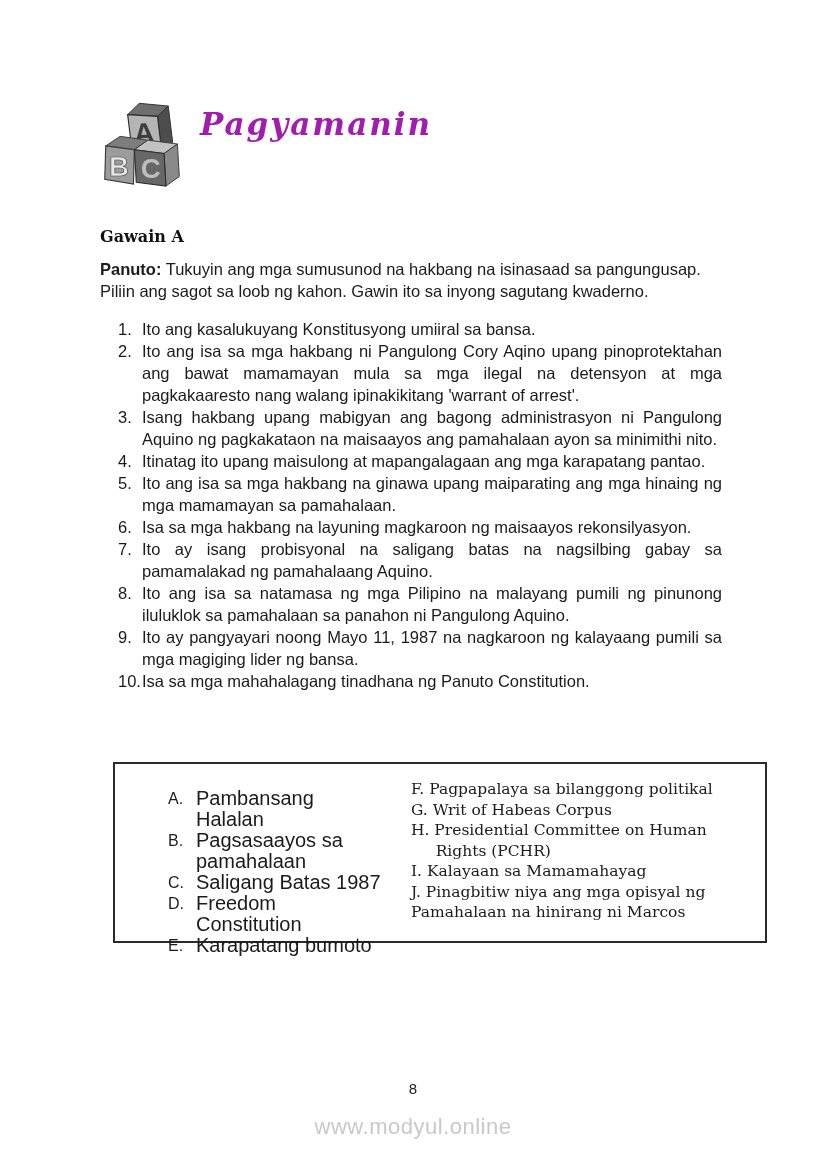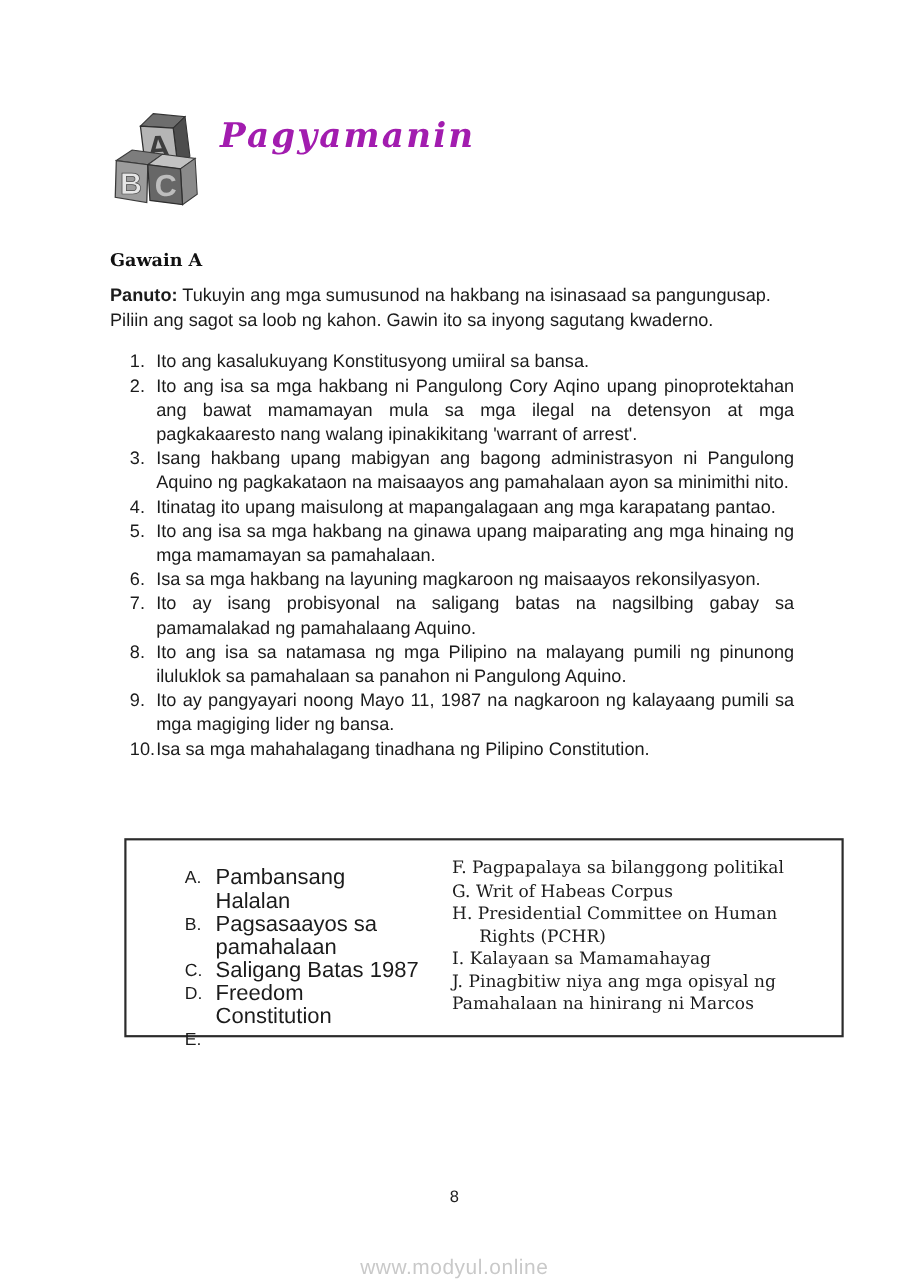--- a/index.html
+++ b/index.html
@@ -127,24 +127,24 @@
     left: 0;
     top: 1080px;
     width: 826px;
     text-align: center;
     font-size: 15px;
     color: #222222;
   }
   .watermark {
     position: absolute;
     left: 0;
-    top: 1142px;
+    top: 1114px;
     width: 826px;
     text-align: center;
-    font-size: 19px;
+    font-size: 22px;
     letter-spacing: 0.5px;
     color: #c9c9c9;
   }
 </style>
 </head>
 <body>
 
 <div class="page">
 
   <svg class="header-icon" viewBox="0 0 90 96">
@@ -206,21 +206,21 @@
       <div class="li-row">
         <span class="li-num">8.</span>
         <span class="li-text">Ito ang isa sa natamasa ng mga Pilipino na malayang pumili ng pinunong iluluklok sa pamahalaan sa panahon ni Pangulong Aquino.</span>
       </div>
       <div class="li-row">
         <span class="li-num">9.</span>
         <span class="li-text">Ito ay pangyayari noong Mayo 11, 1987 na nagkaroon ng kalayaang pumili sa mga magiging lider ng bansa.</span>
       </div>
       <div class="li-row">
         <span class="li-num">10.</span>
-        <span class="li-text">Isa sa mga mahahalagang tinadhana ng Pilipino Constitution.</span>
+        <span class="li-text">Isa sa mga mahahalagang tinadhana ng Panuto Constitution.</span>
       </div>
     </div>
   </div>
 
   <div class="answer-box">
     <div class="options-left">
       <div class="opt-row">
         <span class="opt-label">A.</span>
         <span class="opt-text">Pambansang Halalan</span>
       </div>
@@ -231,20 +231,21 @@
       <div class="opt-row">
         <span class="opt-label">C.</span>
         <span class="opt-text">Saligang Batas 1987</span>
       </div>
       <div class="opt-row">
         <span class="opt-label">D.</span>
         <span class="opt-text">Freedom Constitution</span>
       </div>
       <div class="opt-row">
         <span class="opt-label">E.</span>
+        <span class="opt-text">Karapatang bumoto</span>
       </div>
     </div>
 
     <div class="options-right">
       <div class="serif-option">F. Pagpapalaya sa bilanggong politikal</div>
       <div class="serif-option">G. Writ of Habeas Corpus</div>
       <div class="serif-option">H. Presidential Committee on Human
      Rights (PCHR)</div>
       <div class="serif-option">I. Kalayaan sa Mamamahayag</div>
       <div class="serif-option">J. Pinagbitiw niya ang mga opisyal ng

